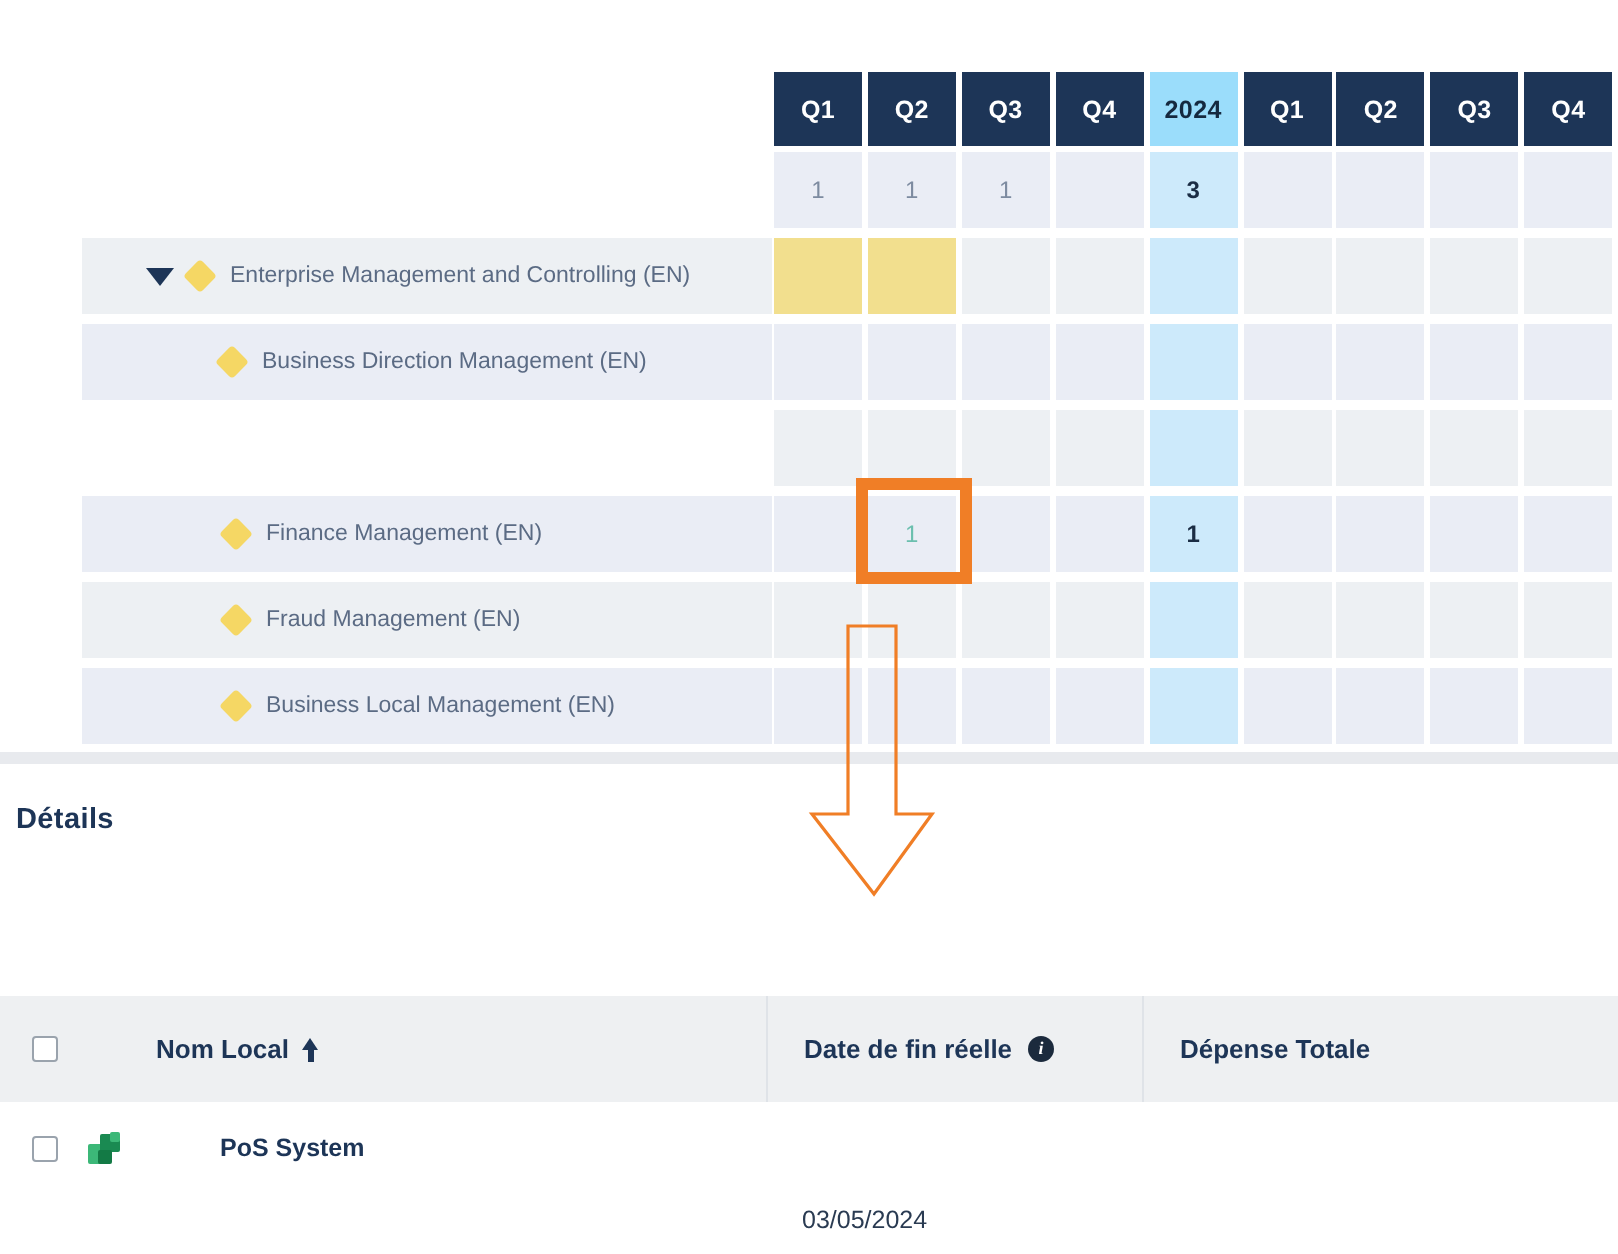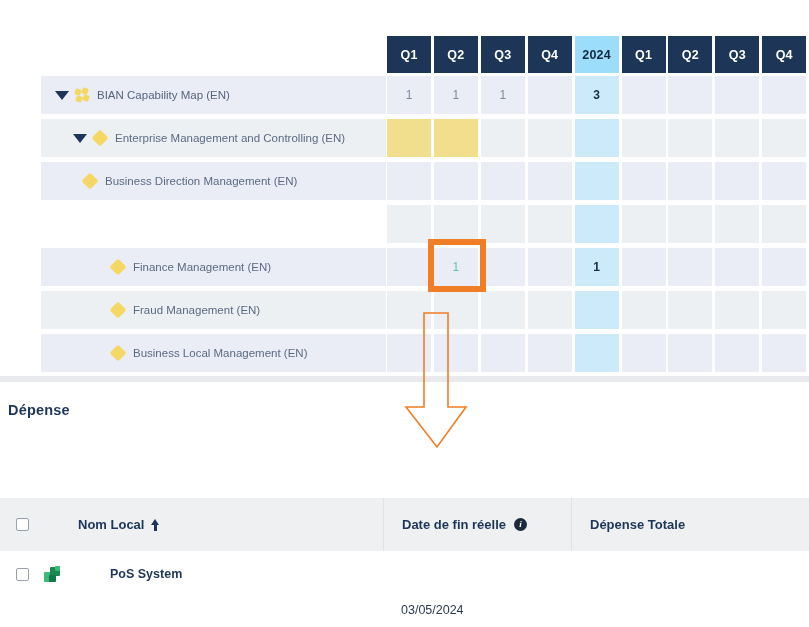--- a/index.html
+++ b/index.html
@@ -282,30 +282,20 @@
       <div class="col-head" style="left: 433.9px; width: 44px;">Q2</div>
       <div class="col-head" style="left: 480.8px; width: 44px;">Q3</div>
       <div class="col-head" style="left: 527.7px; width: 44px;">Q4</div>
       <div class="col-head current" style="left: 574.6px; width: 44px;">2024</div>
       <div class="col-head" style="left: 621.5px; width: 44px;">Q1</div>
       <div class="col-head" style="left: 668.4px; width: 44px;">Q2</div>
       <div class="col-head" style="left: 715.3px; width: 44px;">Q3</div>
       <div class="col-head" style="left: 762.2px; width: 44px;">Q4</div>
     </div>
   <div class="grid-bottom-bar"></div>
-<div class="tree-row odd lvl0" style="top: 76px; padding-left: 14px;">
-      <span class="twisty down"></span>
-      <span class="node-icon four">
-        <span class="q q1"></span>
-        <span class="q q2"></span>
-        <span class="q q3"></span>
-        <span class="q q4"></span>
-      </span>
-      <span class="node-label">BIAN Capability Map (EN)</span>
-    </div>
     <div class="cell " style="left: 387px; width: 44px; top: 76px;">1</div>
     <div class="cell " style="left: 433.9px; width: 44px; top: 76px;">1</div>
     <div class="cell " style="left: 480.8px; width: 44px; top: 76px;">1</div>
     <div class="cell " style="left: 527.7px; width: 44px; top: 76px;"></div>
     <div class="cell  year" style="left: 574.6px; width: 44px; top: 76px;">3</div>
     <div class="cell " style="left: 621.5px; width: 44px; top: 76px;"></div>
     <div class="cell " style="left: 668.4px; width: 44px; top: 76px;"></div>
     <div class="cell " style="left: 715.3px; width: 44px; top: 76px;"></div>
     <div class="cell " style="left: 762.2px; width: 44px; top: 76px;"></div>
     <div class="tree-row even lvl1" style="top: 119px; padding-left: 32px;">
@@ -317,21 +307,21 @@
     </div>
     <div class="cell even yellow" style="left: 387px; width: 44px; top: 119px;"></div>
     <div class="cell even yellow" style="left: 433.9px; width: 44px; top: 119px;"></div>
     <div class="cell even" style="left: 480.8px; width: 44px; top: 119px;"></div>
     <div class="cell even" style="left: 527.7px; width: 44px; top: 119px;"></div>
     <div class="cell even year" style="left: 574.6px; width: 44px; top: 119px;"></div>
     <div class="cell even" style="left: 621.5px; width: 44px; top: 119px;"></div>
     <div class="cell even" style="left: 668.4px; width: 44px; top: 119px;"></div>
     <div class="cell even" style="left: 715.3px; width: 44px; top: 119px;"></div>
     <div class="cell even" style="left: 762.2px; width: 44px; top: 119px;"></div>
-    <div class="tree-row odd lvl2" style="top: 162px; padding-left: 22px;">
+    <div class="tree-row odd lvl2" style="top: 162px; padding-left: 48px;">
       <span class="twisty blank"></span>
       <span class="node-icon">
         <span class="diamond"></span>
       </span>
       <span class="node-label">Business Direction Management (EN)</span>
     </div>
     <div class="cell " style="left: 387px; width: 44px; top: 162px;"></div>
     <div class="cell " style="left: 433.9px; width: 44px; top: 162px;"></div>
     <div class="cell " style="left: 480.8px; width: 44px; top: 162px;"></div>
     <div class="cell " style="left: 527.7px; width: 44px; top: 162px;"></div>
@@ -399,21 +389,21 @@
     <div class="cell " style="left: 762.2px; width: 44px; top: 334px;"></div>
   </div>
 
 <div id="annotation-layer">
   <div id="highlight-box"></div>
   <svg width="809" height="627" style="position:absolute;left:0;top:0;">
     <polygon points="424,313 448,313 448,407 466,407 437,447 406,407 424,407" fill="none" stroke="#f07e26" stroke-width="1.6"></polygon>
   </svg>
 </div>
 
-<div id="details-heading">Dépense</div>
+<div id="details-heading">Détails</div>
 
 <div id="data-table">
   <div class="dt-header">
     <div class="dt-col" style="left:8px;width:60px;justify-content:flex-start;padding-left:8px;">
       <span class="checkbox"></span>
     </div>
     <div class="dt-col" style="left:78px;width:300px;">
       <span>Nom Local</span>
       <span class="sort-arrow"></span>
     </div>

